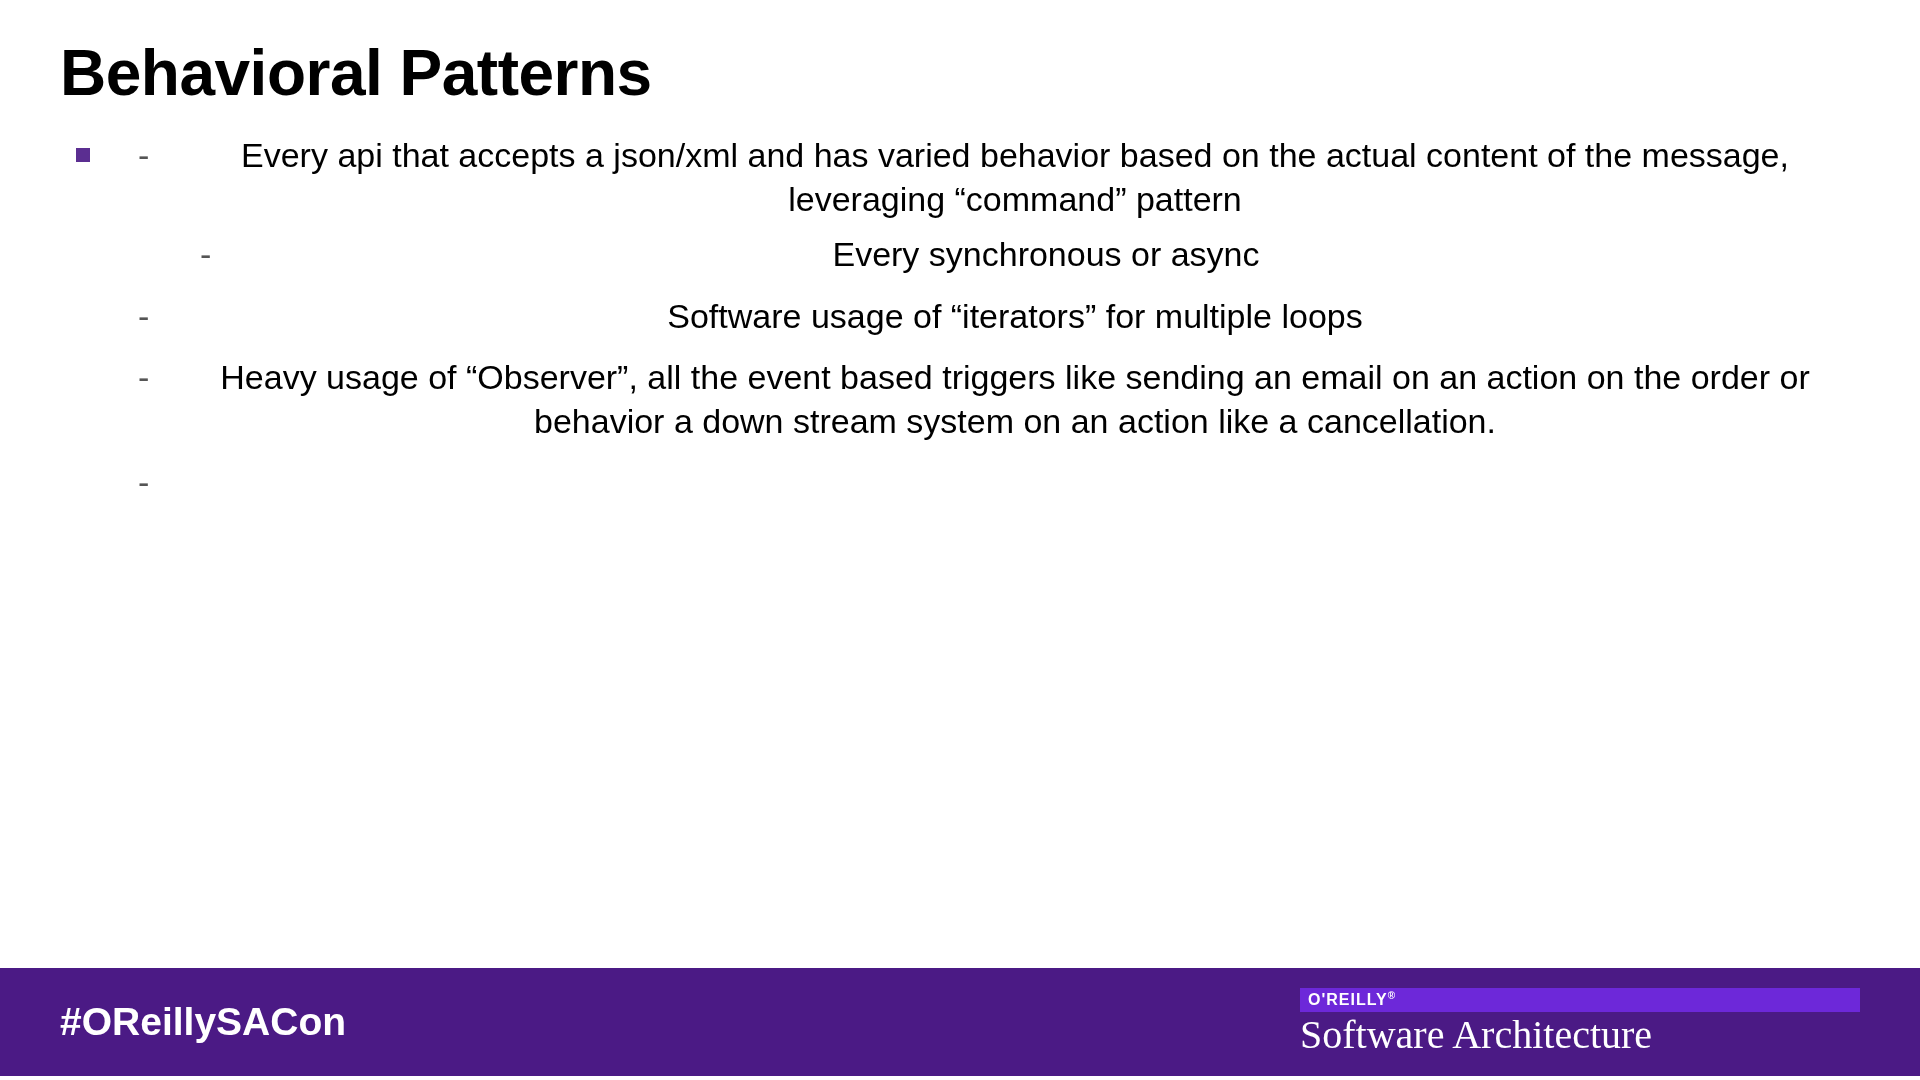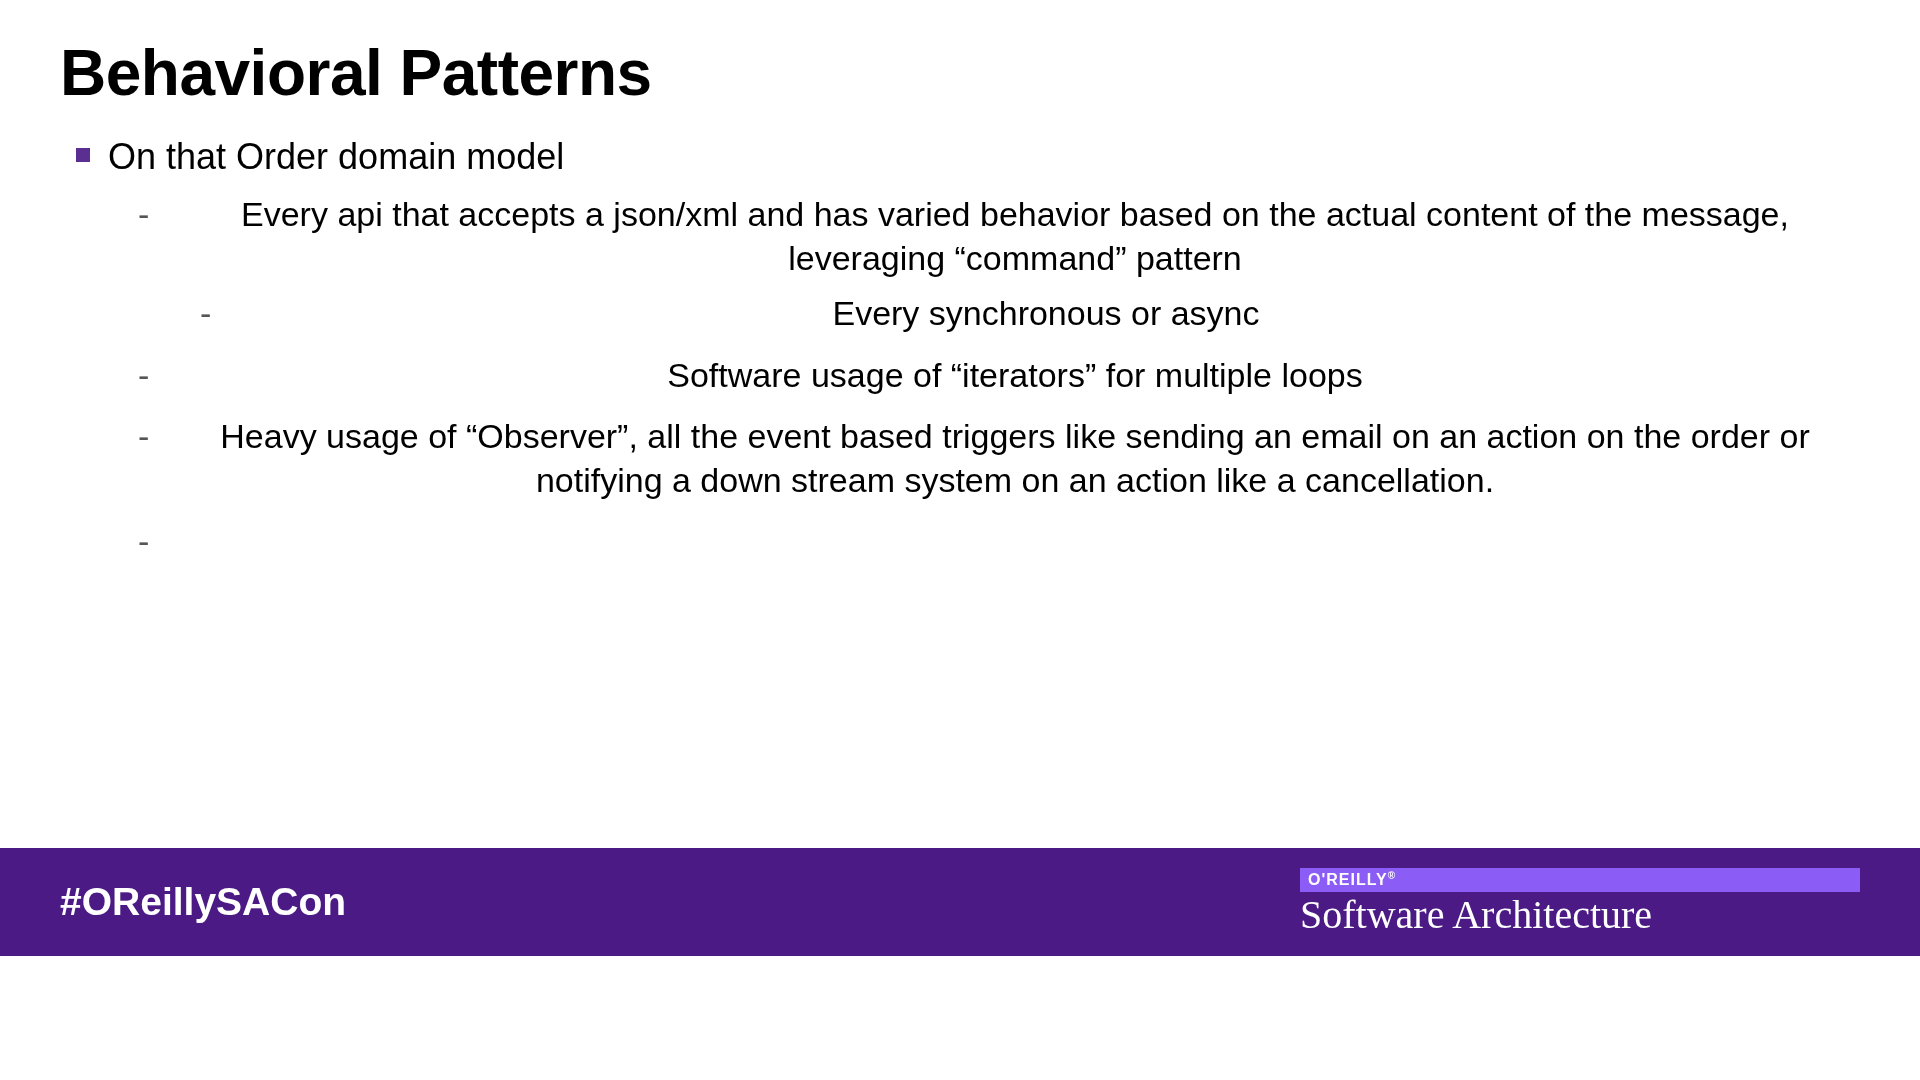--- a/index.html
+++ b/index.html
@@ -7,21 +7,21 @@
     padding: 0;
     width: 1920px;
     height: 1080px;
     font-family: Arial, Helvetica, sans-serif;
     background: #fff;
     overflow: hidden;
   }
   .slide {
     position: relative;
     width: 1920px;
-    height: 956px;
+    height: 1076px;
     box-sizing: border-box;
   }
   .content {
     padding: 24px 60px 0 60px;
   }
   h1.title {
     font-size: 64px;
     font-weight: 800;
     margin: 12px 0 24px 0;
     color: #000;
@@ -111,21 +111,21 @@
     font-size: 39px;
     font-weight: 700;
   }
   .brand {
     display: flex;
     flex-direction: column;
     align-items: flex-start;
     min-width: 560px;
   }
   .brand-top {
-    background: #8b5cf6;
+    background: #6d28d9;
     color: #fff;
     font-size: 16px;
     font-weight: 700;
     letter-spacing: 1px;
     padding: 2px 8px;
     width: 100%;
     box-sizing: border-box;
   }
   .brand-top sup {
     font-size: 10px;
@@ -142,36 +142,35 @@
 </style>
 </head>
 <body>
 
 <div class="slide">
   <div class="content">
     <h1 class="title">Behavioral Patterns</h1>
 
     <ul class="lvl1">
       <li>
-        <span>On that Order domain model</span>
 
         <ul class="lvl2">
           <li>
             <span>Every api that accepts a json/xml and has varied behavior based on the actual content of the message, leveraging “command” pattern</span>
             <ul class="lvl3">
               <li>
                 <span>Every synchronous or async</span>
               </li>
             </ul>
           </li>
           <li>
             <span>Software usage of “iterators” for multiple loops</span>
           </li>
           <li>
-            <span>Heavy usage of “Observer”, all the event based triggers like sending an email on an action on the order or notifying a down stream system on an action like a cancellation.</span>
+            <span>Heavy usage of “Observer”, all the event based triggers like sending an email on an action on the order or behavior a down stream system on an action like a cancellation.</span>
           </li>
           <li>
           </li>
         </ul>
       </li>
     </ul>
   </div>
 
   <div class="footer">
     <div class="hashtag">#OReillySACon</div>

